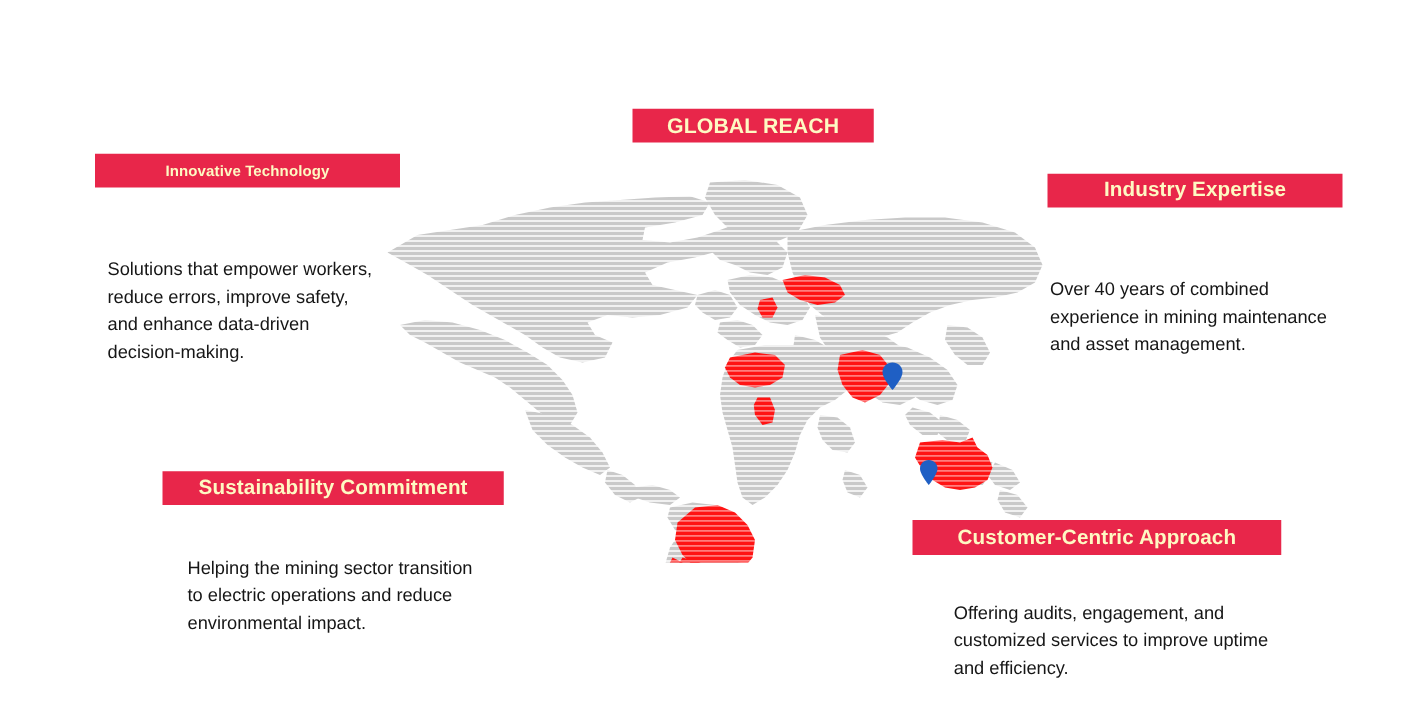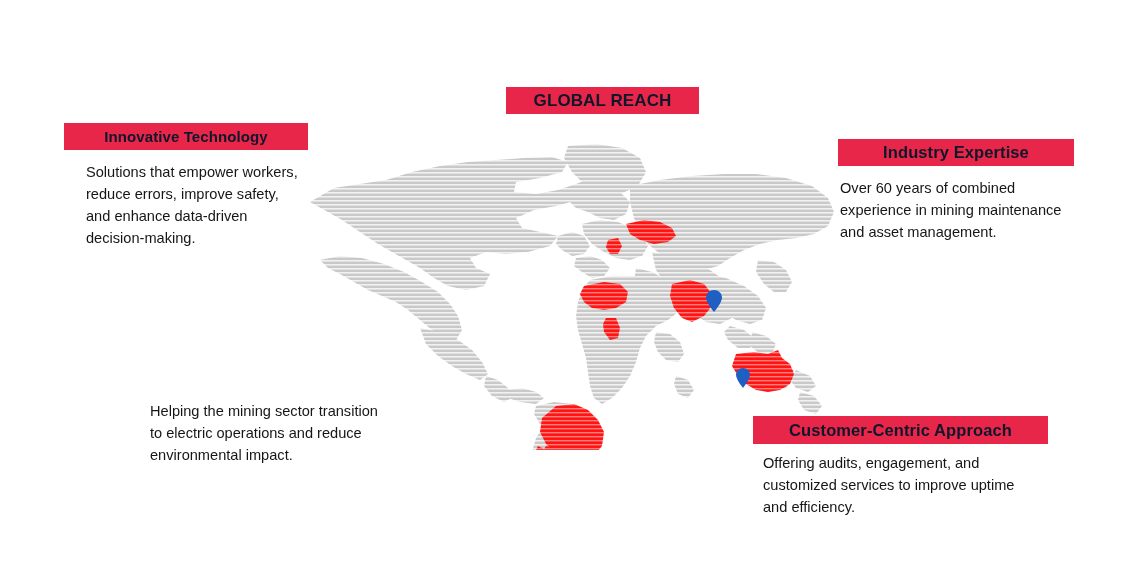--- a/index.html
+++ b/index.html
@@ -36,56 +36,57 @@
     width: 100%;
     height: 100%;
   }
 
   
   .banner {
     position: absolute;
     display: flex;
     align-items: center;
     background: #E8264A;
-    color: #0f172a;
+    color: #fef9c3;
     font-weight: bold;
     letter-spacing: 0.1px;
     white-space: nowrap;
     box-sizing: border-box;
   }
   .banner-text {
     display: block;
     width: 100%;
     text-align: center;
   }
 
   .body-text {
     position: absolute;
     color: #161616;
     font-size: 14.6px;
     line-height: 22px;
     white-space: pre-line;
+    margin-top: 44px;
   }
 
   
   #banner-title {
     left: 506px;
     top: 87px;
     width: 193px;
     height: 27px;
     font-size: 17px;
   }
 
   
   #banner-innovative {
-    left: 64px;
+    left: 76px;
     top: 123px;
     width: 244px;
     height: 27px;
-    font-size: 15px;
+    font-size: 12px;
   }
   #text-innovative {
     left: 86px;
     top: 161px;
     width: 235px;
   }
 
   
   #banner-industry {
     left: 838px;
@@ -109,29 +110,29 @@
     font-size: 16.5px;
   }
   #text-sustain {
     left: 150px;
     top: 400px;
     width: 250px;
   }
 
   
   #banner-customer {
-    left: 753px;
+    left: 730px;
     top: 416px;
     width: 295px;
     height: 28px;
     font-size: 16.5px;
   }
   #text-customer {
     left: 763px;
-    top: 452px;
+    top: 436px;
     width: 275px;
   }
 </style>
 </head>
 <body>
 
 <div id="infographic">
 
   <div class="map-wrap">
     <svg viewBox="0 0 540 310" xmlns="http://www.w3.org/2000/svg" aria-hidden="true">
@@ -229,24 +230,27 @@
     <span class="banner-text">Innovative Technology</span>
   </div>
   <div class="body-text" id="text-innovative">Solutions that empower workers,
 reduce errors, improve safety,
 and enhance data-driven
 decision-making.</div>
 
   <div class="banner" id="banner-industry">
     <span class="banner-text">Industry Expertise</span>
   </div>
-  <div class="body-text" id="text-industry">Over 60 years of combined
+  <div class="body-text" id="text-industry">Over 40 years of combined
 experience in mining maintenance
 and asset management.</div>
 
+  <div class="banner" id="banner-sustain">
+    <span class="banner-text">Sustainability Commitment</span>
+  </div>
   <div class="body-text" id="text-sustain">Helping the mining sector transition
 to electric operations and reduce
 environmental impact.</div>
 
   <div class="banner" id="banner-customer">
     <span class="banner-text">Customer-Centric Approach</span>
   </div>
   <div class="body-text" id="text-customer">Offering audits, engagement, and
 customized services to improve uptime
 and efficiency.</div>

